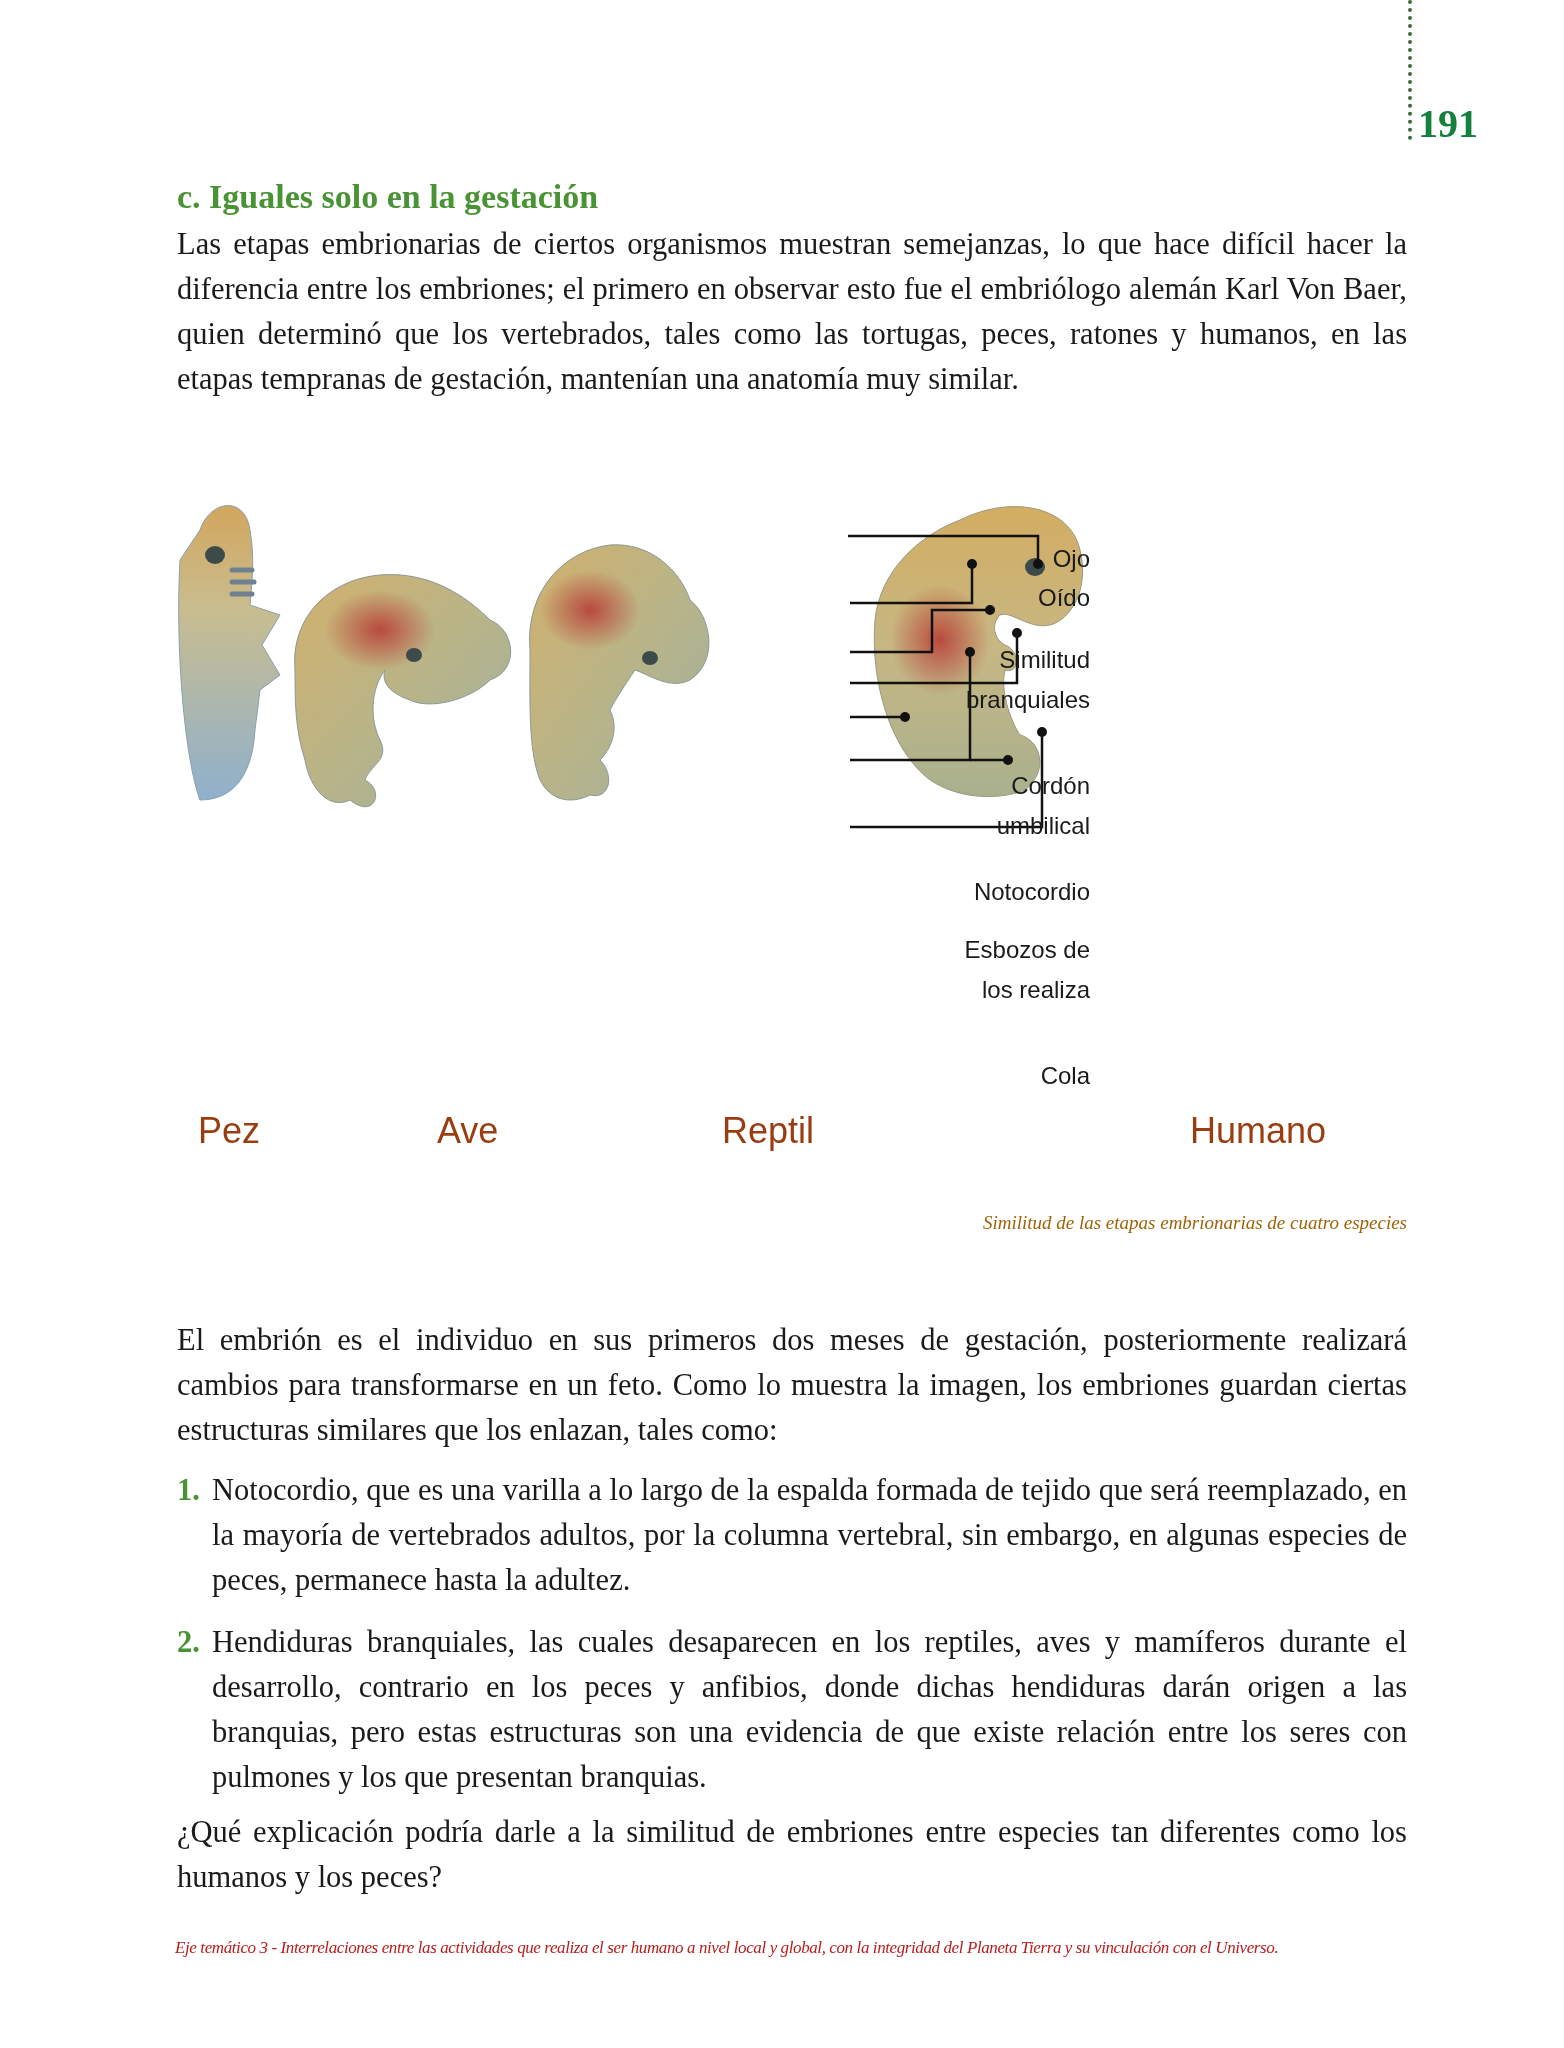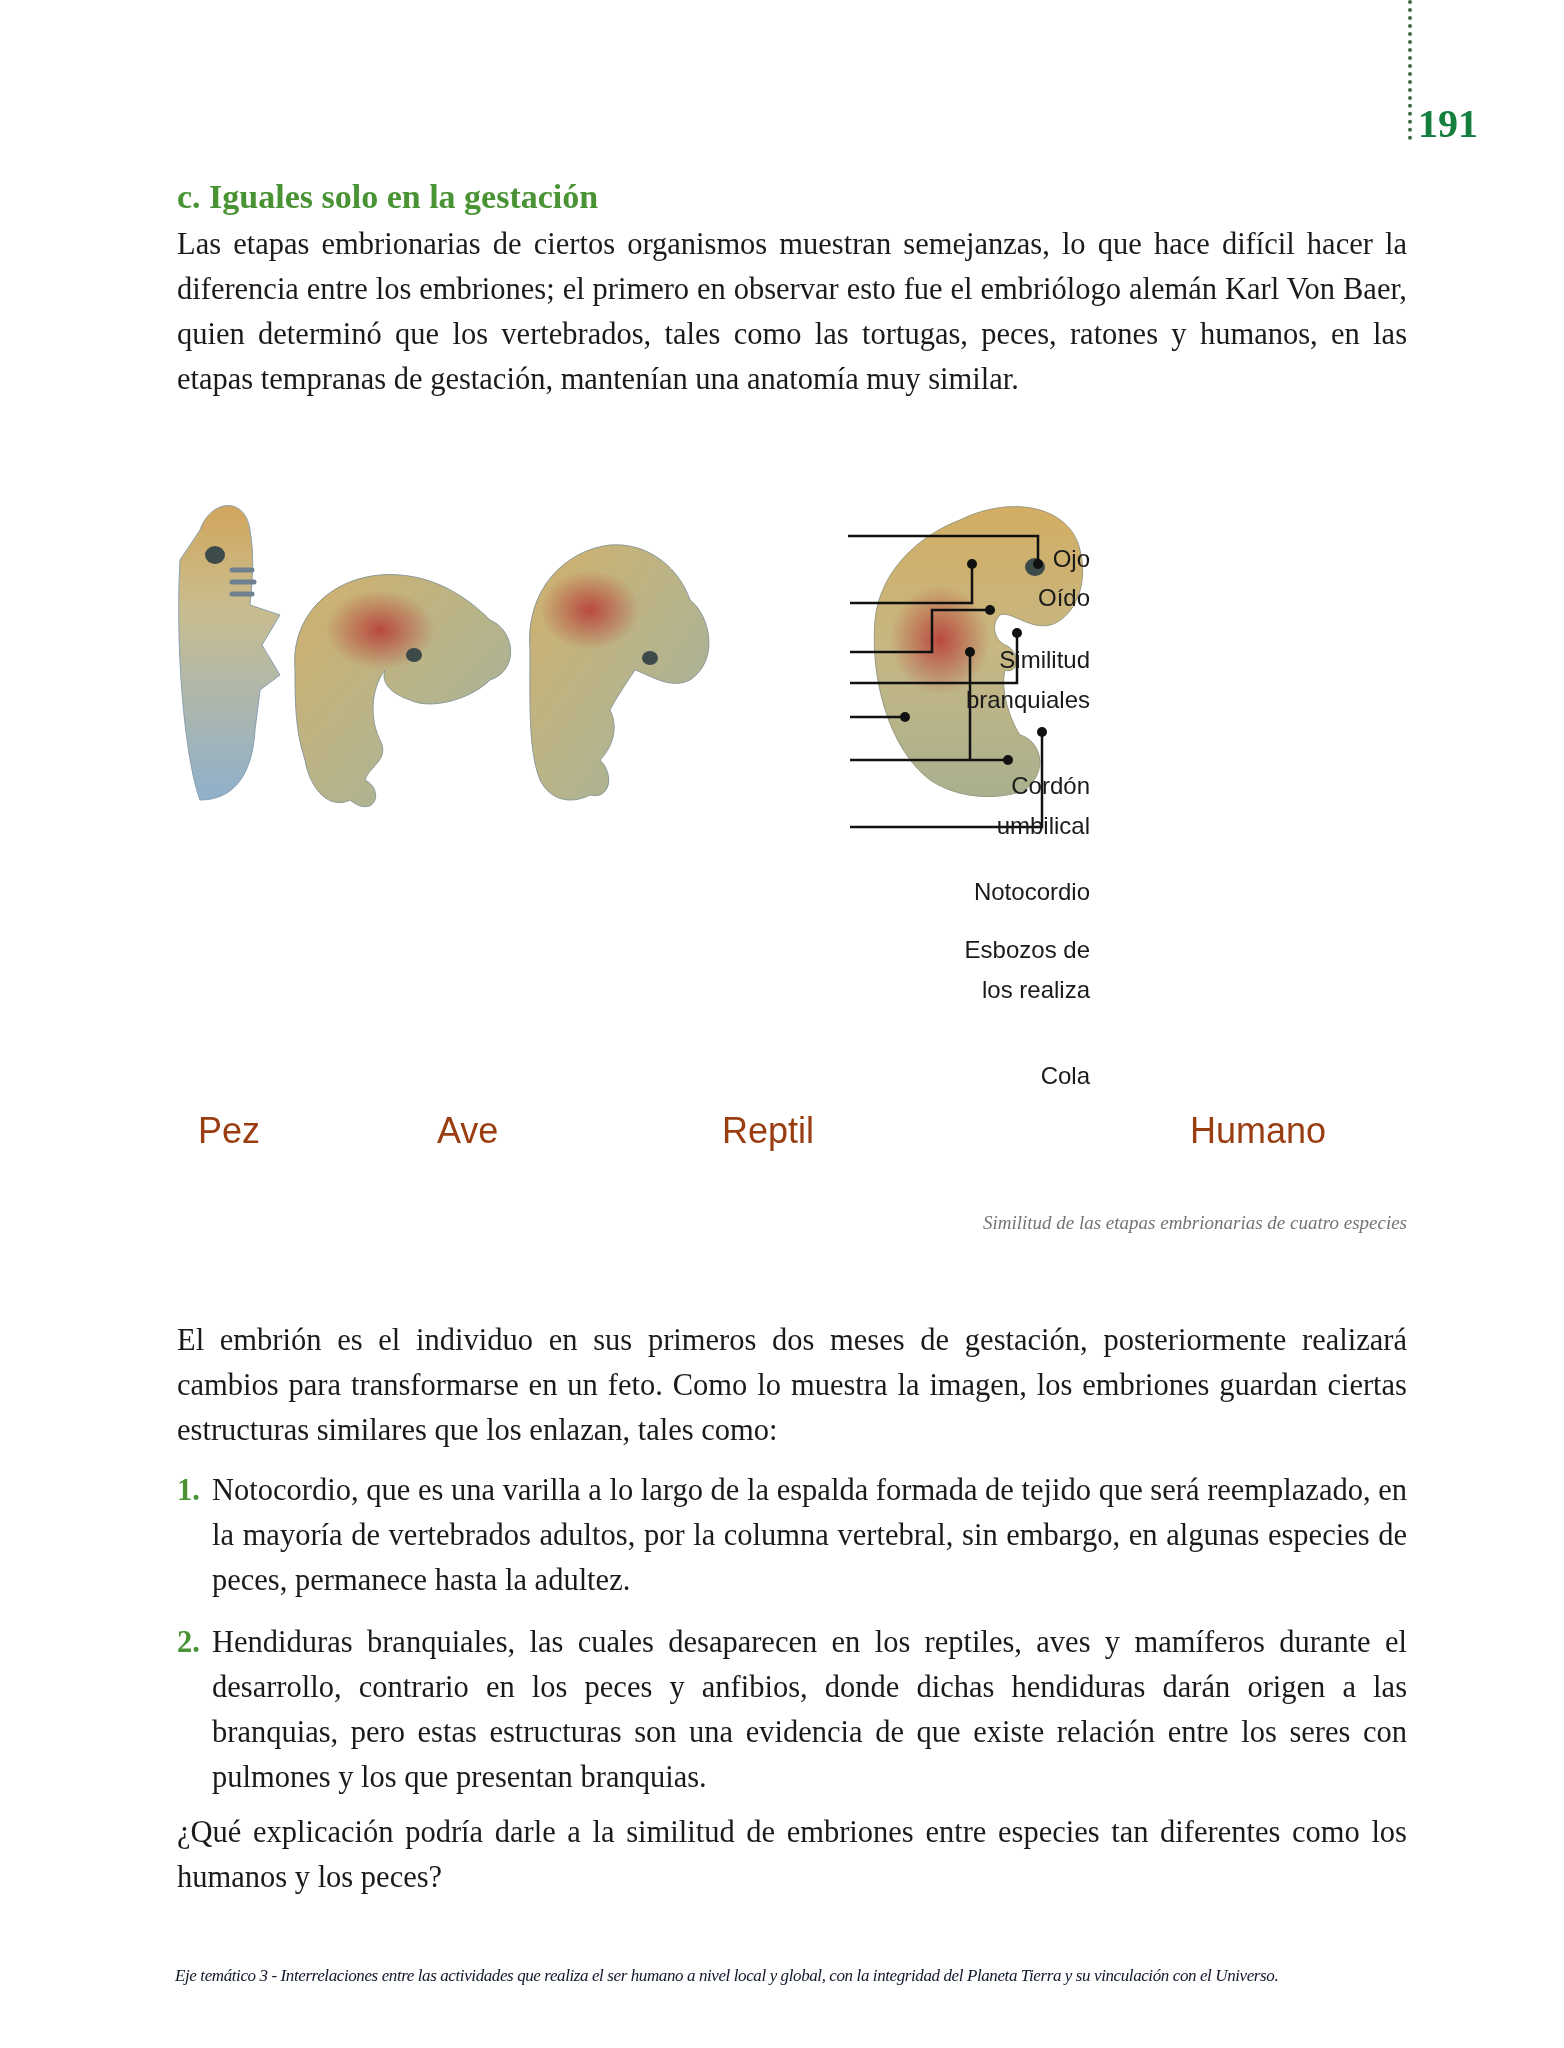--- a/index.html
+++ b/index.html
@@ -20,23 +20,23 @@
   .list-item .num { position: absolute; left: 0; top: 0; color: #4a9334; font-weight: bold; }
   #item1 { top: 1468px; text-indent: 0; }
   #item2 { top: 1620px; }
   #question { top: 1810px; text-align: justify; }
   .figure { position: absolute; left: 170px; top: 500px; width: 1250px; height: 660px; }
   .species-label { position: absolute; font-family: "Liberation Sans", sans-serif; font-size: 36px;
                    font-weight: normal; color: #9a3d10; }
   .anno-label { position: absolute; font-family: "Liberation Sans", sans-serif; font-size: 24px;
                 color: #1a1a1a; text-align: right; line-height: 40px; }
   .caption { position: absolute; right: 157px; top: 1212px; font-style: italic; font-size: 19px;
-             font-family: "Liberation Serif", serif; color: #737373; }
+             font-family: "Liberation Serif", serif; color: #a16207; }
   .footer { position: absolute; left: 175px; top: 1938px; font-style: italic; font-size: 17px;
-            color: #0f172a; font-family: "Liberation Serif", serif; letter-spacing: -0.4px; margin-top: 28px; }
+            color: #b91c1c; font-family: "Liberation Serif", serif; letter-spacing: -0.4px; }
 </style>
 </head>
 <body>
 
 <div class="margin-rule"></div>
 <div class="page-number">191</div>
 
 <div class="section-title">c. Iguales solo en la gestación</div>
 <div class="body-text" id="intro">Las etapas embrionarias de ciertos organismos muestran semejanzas, lo que hace difícil hacer la diferencia entre los embriones; el primero en observar esto fue el embriólogo alemán Karl Von Baer, quien determinó que los vertebrados, tales como las tortugas, peces, ratones y humanos, en las etapas tempranas de gestación, mantenían una anatomía muy similar.</div>
 

